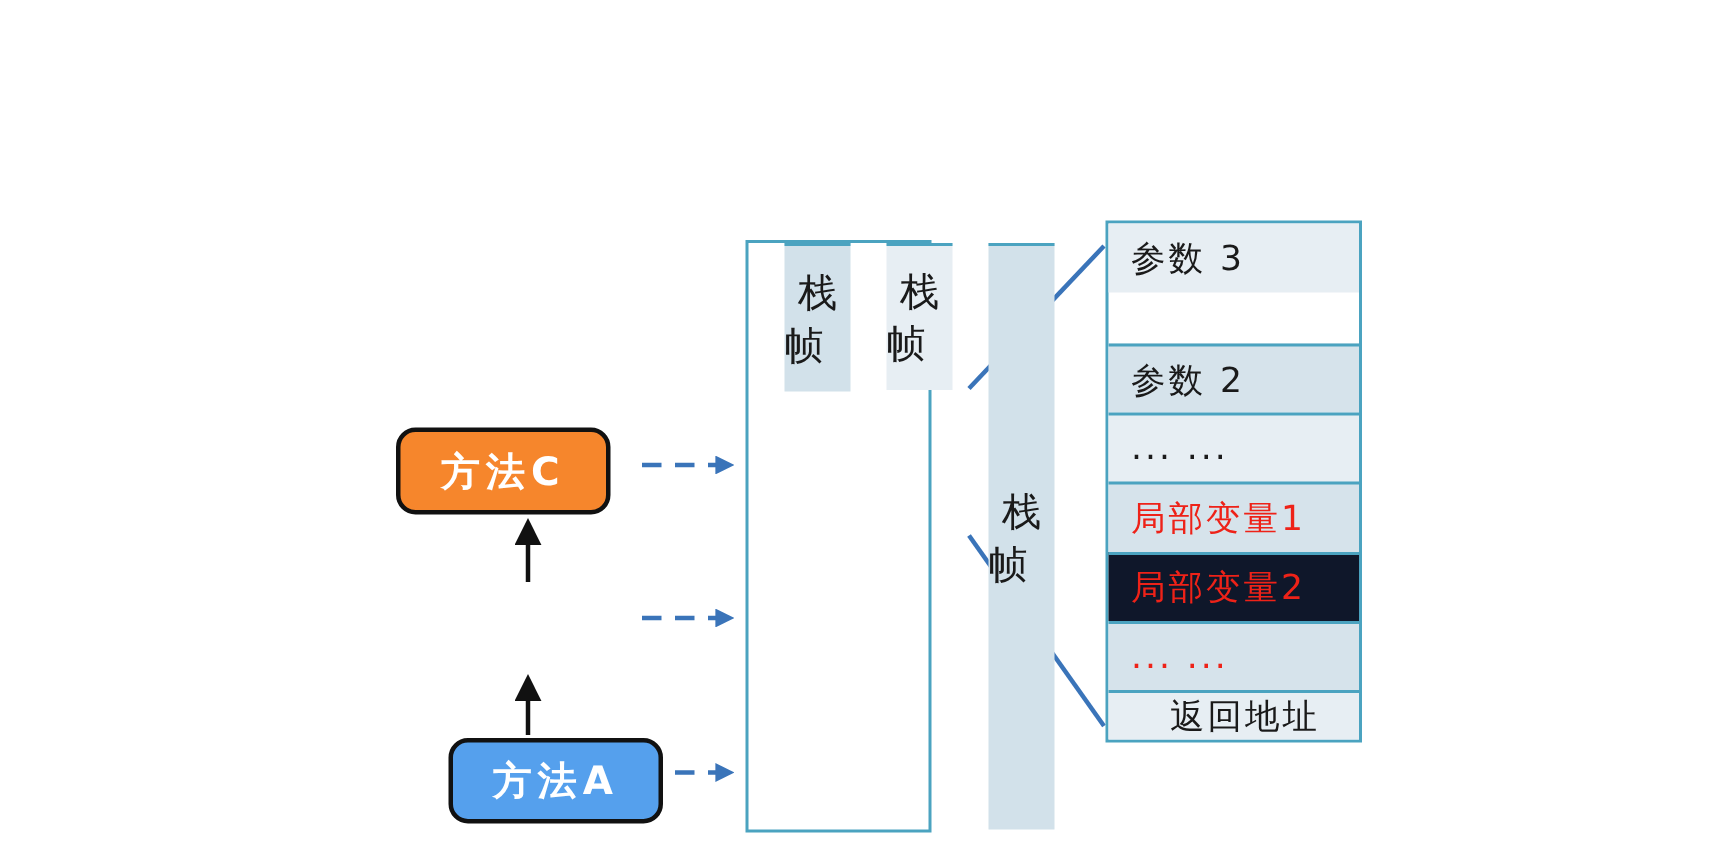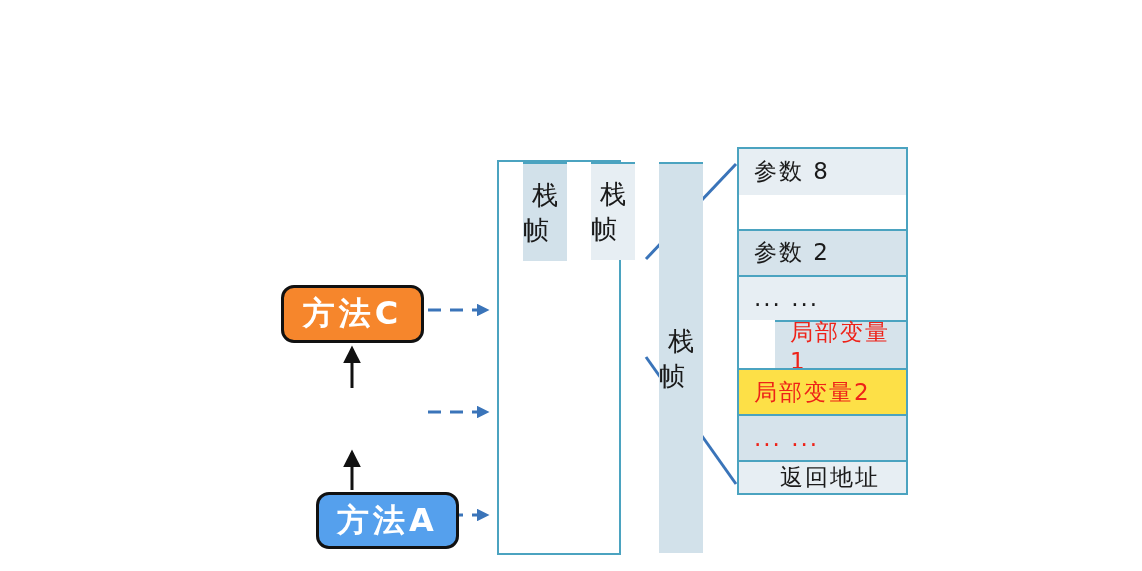--- a/index.html
+++ b/index.html
@@ -13,30 +13,30 @@
   }
   .overlay {
     position: absolute;
     left: 0; top: 0;
     width: 1142px; height: 571px;
     pointer-events: none;
   }
   
   .method-box {
     position: absolute;
-    left: 281px;
+    left: 264px;
     width: 143px;
     height: 57px;
     box-sizing: border-box;
     border: 3px solid #111111;
     border-radius: 13px;
     display: flex;
     align-items: center;
     justify-content: center;
-    font-size: 32px;
+    font-size: 26px;
     font-weight: 600;
     letter-spacing: 4px;
     color: #ffffff;
   }
   .method-c { top: 285px; height: 58px; }
   .method-b { top: 390px; }
   .method-a { top: 492px; margin-left: 35px; }
   
   .stack {
     position: absolute;
@@ -129,32 +129,32 @@
     <div class="stack-seg seg-3" style="background-color: rgb(231, 238, 243);">
       <span>栈帧</span>
     </div>
     <div class="stack-seg seg-4" style="background-color: rgb(210, 225, 234);">
       <span>栈帧</span>
     </div>
   </div>
 
   <div class="detail">
     <div class="detail-row" style="background-color: rgb(231, 238, 243);">
-      <span style="color: rgb(26, 26, 26);">参数 8</span>
+      <span style="color: rgb(26, 26, 26);">参数 3</span>
     </div>
     <div class="detail-row" style="background-color: rgb(214, 227, 235); margin-top: 34px;">
       <span style="color: rgb(26, 26, 26);">参数 2</span>
     </div>
     <div class="detail-row" style="background-color: rgb(231, 238, 243);">
       <span style="color: rgb(26, 26, 26);">... ...</span>
     </div>
-    <div class="detail-row" style="background-color: rgb(214, 227, 235); margin-left: 36px;">
+    <div class="detail-row" style="background-color: rgb(214, 227, 235);">
       <span style="color: rgb(238, 34, 24);">局部变量1</span>
     </div>
-    <div class="detail-row" style="background-color: #fde047;">
+    <div class="detail-row" style="background-color: #0f172a;">
       <span style="color: rgb(238, 34, 24);">局部变量2</span>
     </div>
     <div class="detail-row" style="background-color: rgb(214, 227, 235);">
       <span style="color: rgb(238, 34, 24);">... ...</span>
     </div>
     <div class="detail-row" style="background-color: rgb(231, 238, 243); justify-content: center;">
       <span style="color: rgb(26, 26, 26);">返回地址</span>
     </div>
   </div>
 

